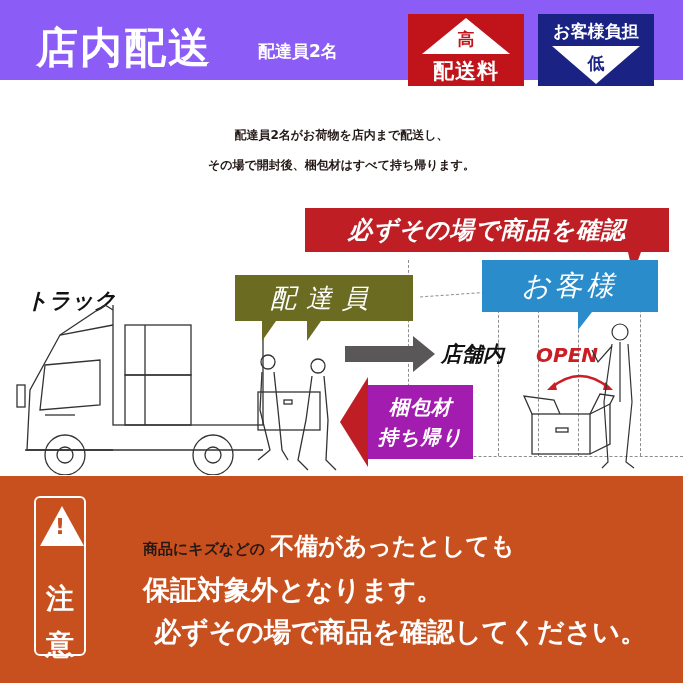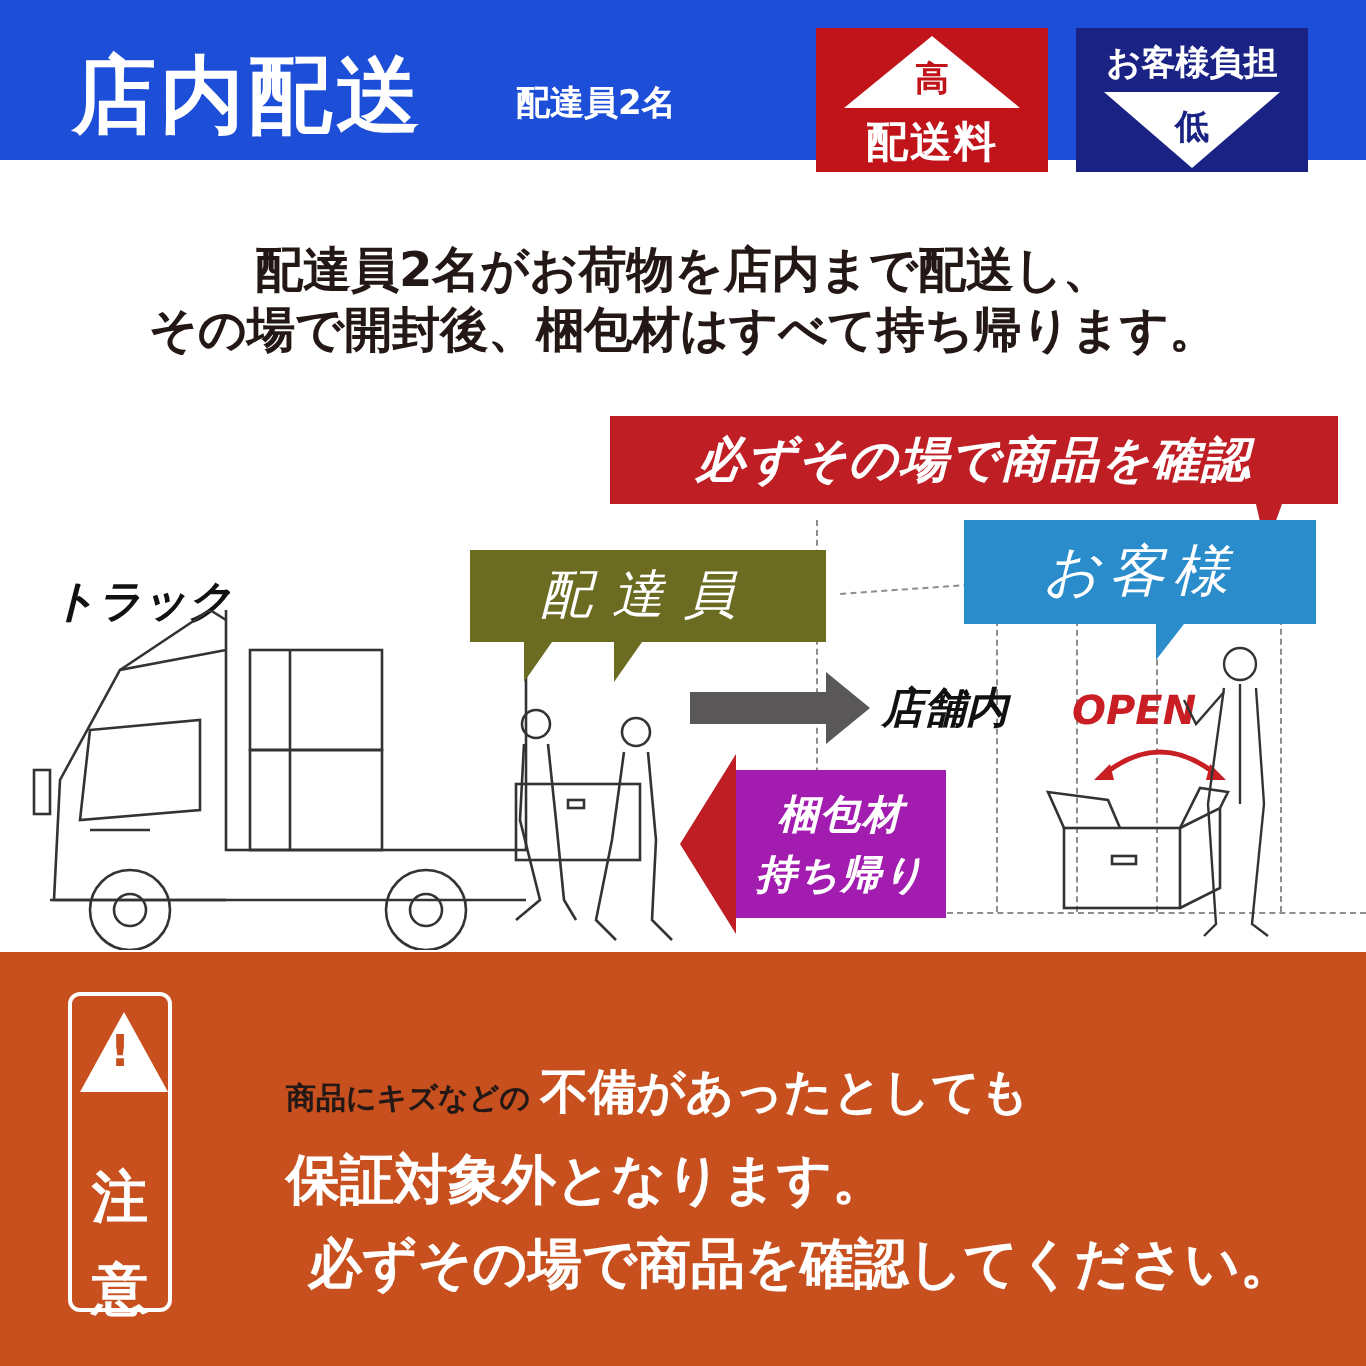--- a/index.html
+++ b/index.html
@@ -1,35 +1,35 @@
 <!DOCTYPE html>
 <html><head>
 <meta charset="utf-8">
 <style>
   * { box-sizing: border-box; margin: 0; padding: 0; }
   html, body { width: 683px; height: 683px; overflow: hidden; background: #ffffff; }
   body { font-family: "DejaVu Sans", "Liberation Sans", sans-serif; position: relative; }
 
   
-  .header { position: absolute; left: 0; top: 0; width: 683px; height: 80px; background: #1d4ed8; }
+  .header { position: absolute; left: 0; top: 0; width: 683px; height: 80px; background: #8b5cf6; }
   .header-title { position: absolute; left: 36px; top: 20px; font-size: 42px; font-weight: bold; color: #fff; letter-spacing: 2px; }
   .header-sub { position: absolute; left: 258px; top: 40px; font-size: 17px; color: #fff; font-weight: bold; }
   .badge-high { position: absolute; left: 408px; top: 14px; width: 116px; height: 72px; background: #c0141a; }
   .badge-high .tri { position: absolute; left: 14px; top: 4px; width: 0; height: 0;
      border-left: 44px solid transparent; border-right: 44px solid transparent; border-bottom: 36px solid #fff; }
   .badge-high .tri-text { position: absolute; left: 0; width: 116px; top: 14px; text-align: center; font-size: 17px; font-weight: bold; color: #c0141a; }
   .badge-high .label { position: absolute; left: 0; width: 116px; top: 43px; text-align: center; font-size: 21px; font-weight: bold; color: #fff; letter-spacing: 1px; }
   .badge-low { position: absolute; left: 538px; top: 14px; width: 116px; height: 72px; background: #1a2383; }
   .badge-low .label { position: absolute; left: 0; width: 116px; top: 6px; text-align: center; font-size: 17px; font-weight: bold; color: #fff; }
   .badge-low .tri { position: absolute; left: 14px; top: 32px; width: 0; height: 0;
      border-left: 44px solid transparent; border-right: 44px solid transparent; border-top: 38px solid #fff; }
   .badge-low .tri-text { position: absolute; left: 0; width: 116px; top: 38px; text-align: center; font-size: 17px; font-weight: bold; color: #1a2383; }
 
   
-  .intro { position: absolute; left: 0; top: 120px; width: 683px; text-align: center; font-size: 24px; font-weight: bold; color: #231815; line-height: 30px; }
+  .intro { position: absolute; left: 0; top: 120px; width: 683px; text-align: center; font-size: 12px; font-weight: bold; color: #231815; line-height: 30px; }
 
   
   .illus { position: absolute; left: 0; top: 200px; width: 683px; height: 275px; font-style: italic; }
   .red-banner { position: absolute; left: 305px; top: 8px; width: 364px; height: 44px; background: #be1e24; color: #fff; font-size: 24px; font-weight: bold; text-align: center; line-height: 44px; letter-spacing: 1px; }
   .red-banner-tail { position: absolute; left: 628px; top: 52px; width: 0; height: 0; border-left: 5px solid transparent; border-right: 8px solid transparent; border-top: 22px solid #be1e24; }
   .blue-banner { position: absolute; left: 482px; top: 60px; width: 176px; height: 52px; background: #2b8ccc; color: #ffffff; font-size: 28px; text-align: center; line-height: 52px; letter-spacing: 4px; }
   .blue-banner-tail { position: absolute; left: 578px; top: 112px; width: 0; height: 0; border-left: 0 solid transparent; border-right: 14px solid transparent; border-top: 18px solid #2b8ccc; }
 
   .truck-label { position: absolute; left: 26px; top: 86px; font-size: 22px; font-weight: bold; color: #111; }
   .green-banner { position: absolute; left: 187px; top: 75px; width: 178px; height: 46px; background: #6b6b22; color: #fff; font-size: 26px; text-align: center; line-height: 46px; letter-spacing: 10px; margin-left: 48px; }

